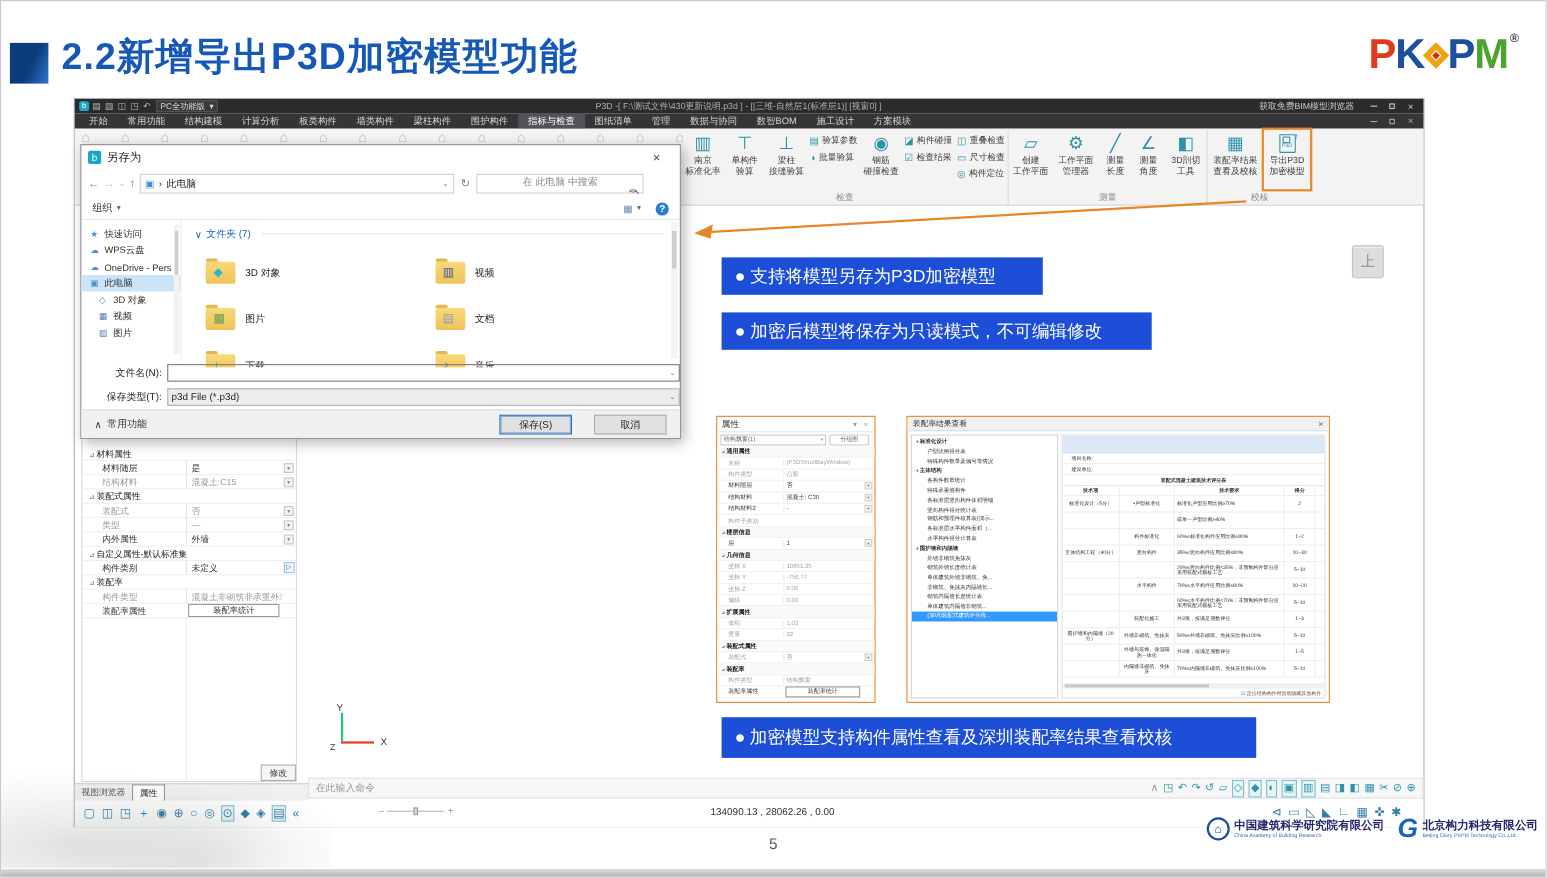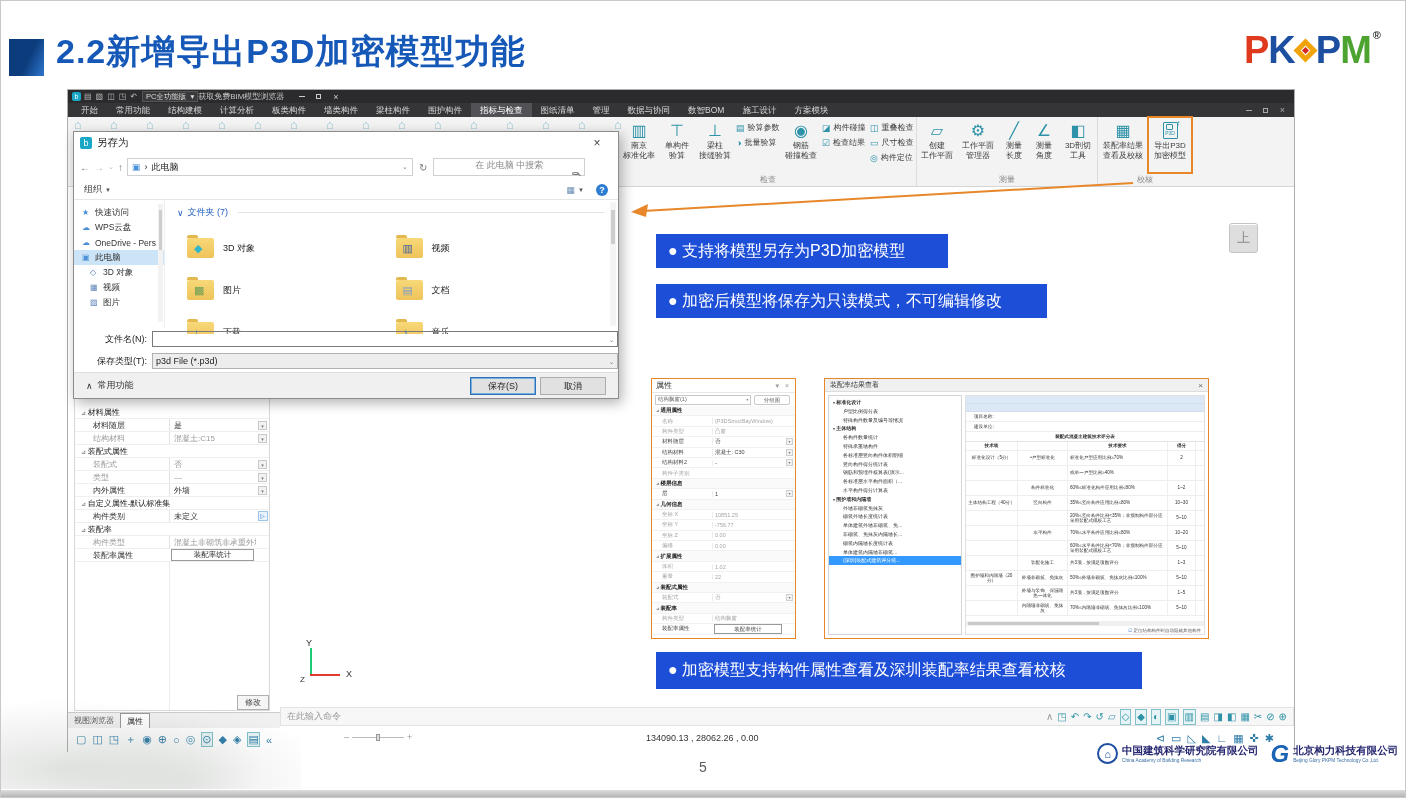--- a/index.html
+++ b/index.html
@@ -164,21 +164,21 @@
 .mainsb i { display:block; margin:8px auto 0; width:4px; height:34px; background:#cdcdcd; }
 .dlg-fields { position:absolute; left:0; top:198px; right:0; }
 .frow { display:flex; align-items:center; height:18px; margin-bottom:4px; }
 .flab { width:78px; text-align:right; padding-right:5px; white-space:nowrap; }
 .finput { flex:1; height:16px; border:1px solid #7a7a7a; font-size:9px; padding:0 3px; display:flex; align-items:center; position:relative; }
 .finput input { border:none; outline:none; width:100%; font-size:9px; font-family:inherit; }
 .fcombo { background:#ededed; border-color:#b0b0b0; color:#222; }
 .fcaret { position:absolute; right:3px; color:#666; font-size:6px; }
 .dlg-foot { position:absolute; left:0; bottom:0; right:0; height:26px; background:#f0f0f0; border-top:1px solid #dfdfdf; display:flex; align-items:center; padding:0 12px; }
 .hidef { display:flex; gap:5px; align-items:center; color:#333; }
-.dlg-btns { margin-left:auto; display:flex; gap:4px;justify-content:space-between; }
+.dlg-btns { margin-left:auto; display:flex; gap:20px;justify-content:space-between; }
 .dbtn { width:66px; height:18px; background:#e1e1e1; border:1px solid #adadad; font-size:9px; text-align:center; line-height:16px; color:#222; }
 .dbtn.primary { border:1px solid #2d71b8; box-shadow:0 0 0 1px #7ab0e0 inset; }
 
 
 .panelA { position:absolute; left:650px; top:377px; width:145px; height:261px; background:#fff; border:1px solid #e8872a; z-index:6; overflow:hidden; }
 .pa-head { height:14px; display:flex; align-items:center; padding:0 4px; font-size:8px; color:#333; border-bottom:1px solid #e8e8e8; }
 .pa-head .r { margin-left:auto; color:#999; font-size:7px; letter-spacing:2px; }
 .pa-combo { height:13px; display:flex; align-items:center; gap:3px; padding:0 3px; }
 .pa-sel { width:96px; height:10px; border:1px solid #c9c9c9; font-size:5.5px; color:#666; display:flex; align-items:center; padding:0 2px; }
 .pa-sel i { margin-left:auto; font-size:4px; color:#888; }
@@ -252,20 +252,21 @@
           <span>▤</span>
           <span>▧</span>
           <span>◫</span>
           <span>◳</span>
           <span>↶</span>
         </span>
       <span class="vercombo">
         <span>PC全功能版</span>
         <span>▾</span>
       </span>
+      <span class="tb-title">P3D -[ F:\测试文件\430更新说明.p3d ] - [[三维-自然层1(标准层1)]  [视窗0]  ]</span>
       <span class="tb-link">获取免费BIM模型浏览器</span>
       <span class="winbtns">
         <span class="wb">
             <span class="mini"></span>
           </span>
         <span class="wb">
             <span class="rest"></span>
           </span>
         <span class="wb">×</span>
       </span>

